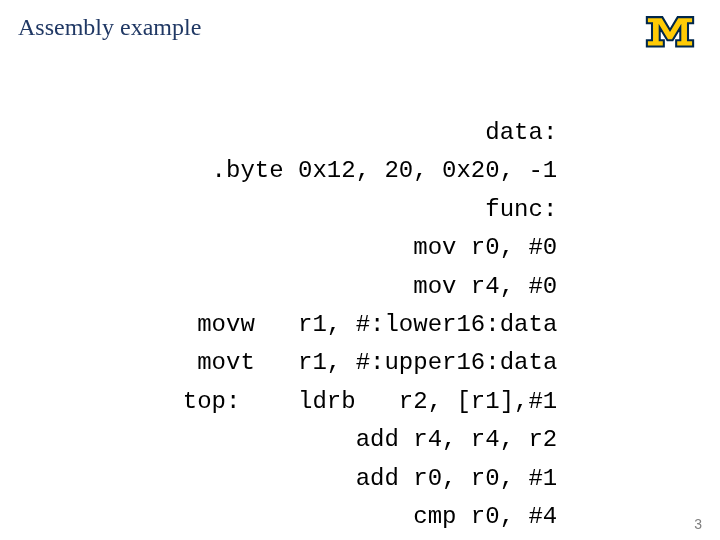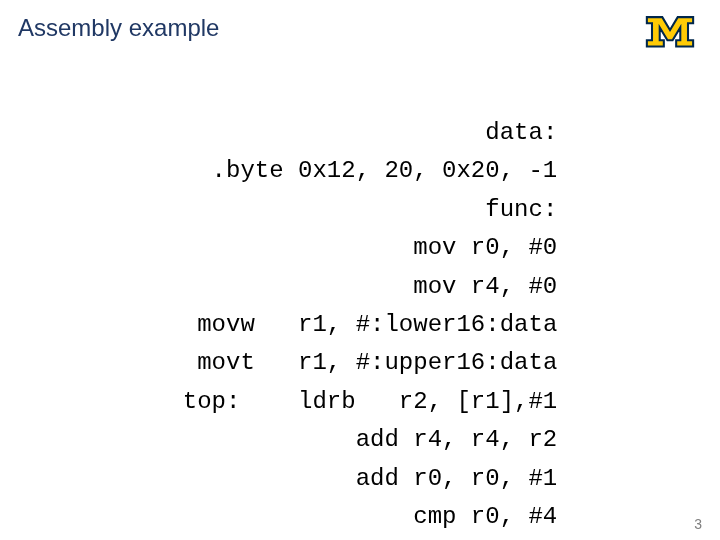--- a/index.html
+++ b/index.html
@@ -11,21 +11,21 @@
     font-family: "Times New Roman", Times, serif;
     position: relative;
     overflow: hidden;
   }
   .title {
     position: absolute;
     top: 14px;
     left: 18px;
     font-size: 24px;
     color: #203864;
-    font-family: Liberation Sans, sans-serif;
+    font-family: Liberation Serif, serif;
   }
   .logo {
     position: absolute;
     top: 12px;
     right: 20px;
     width: 60px;
     height: 36px;
   }
   .code {
     position: absolute;

